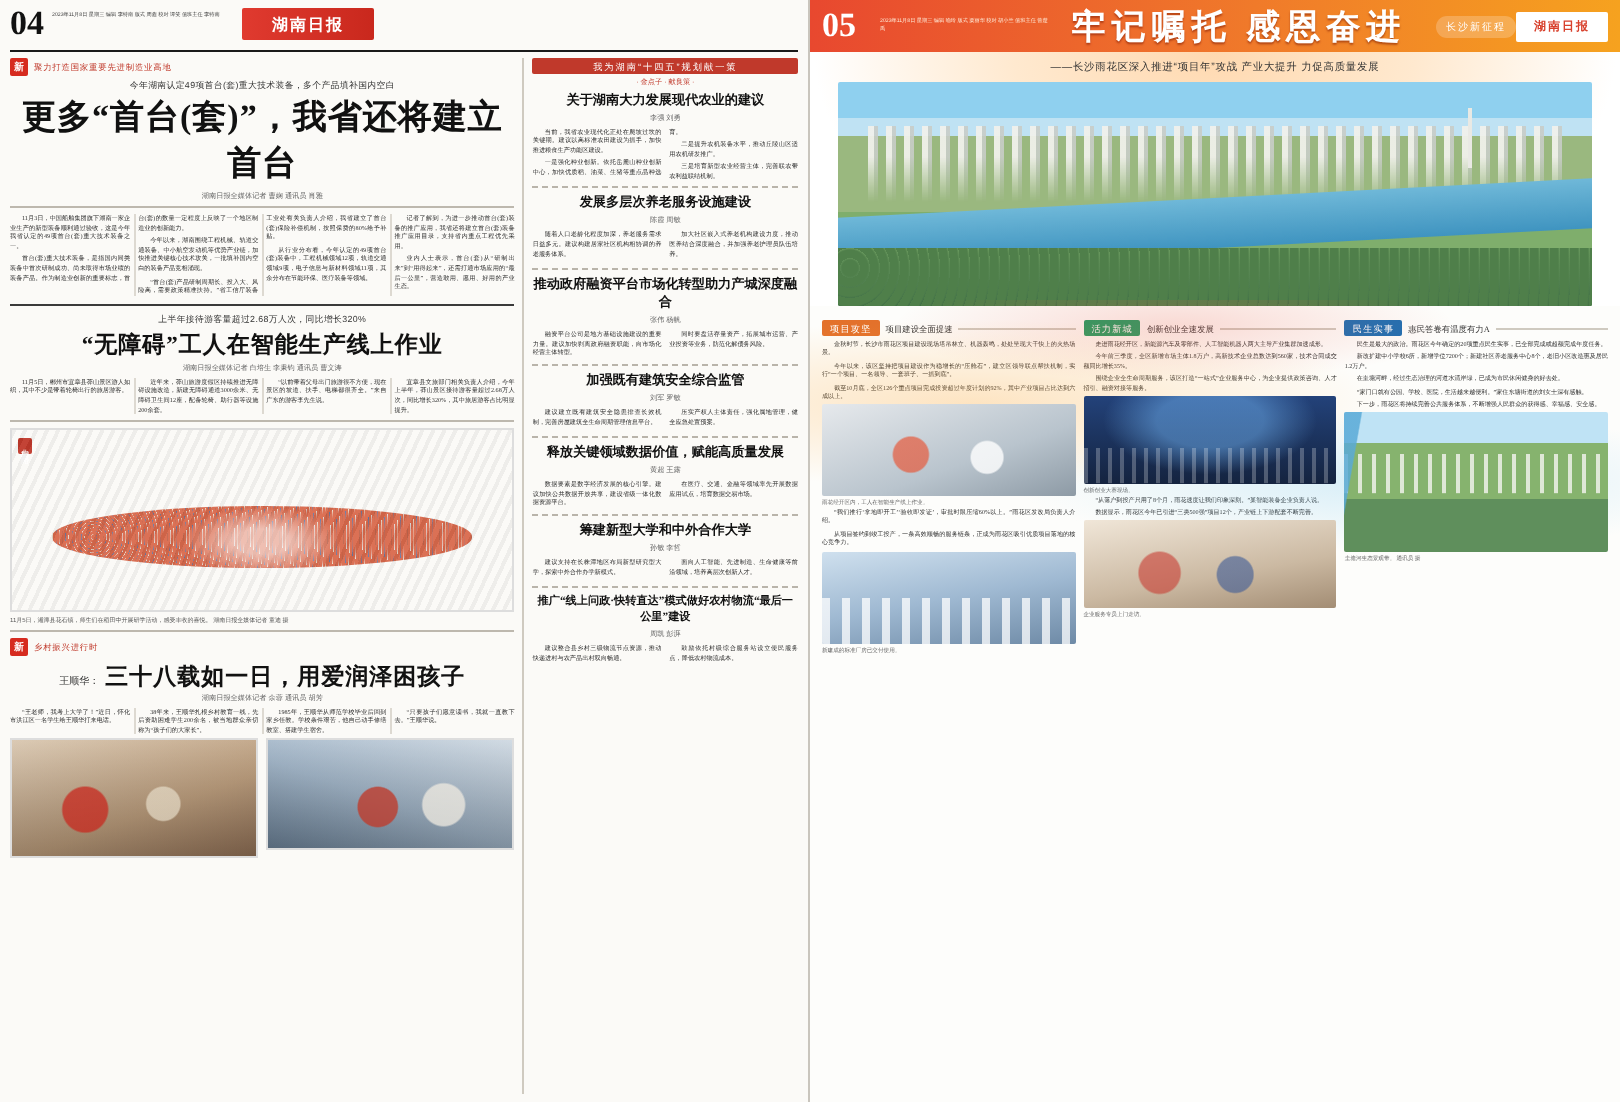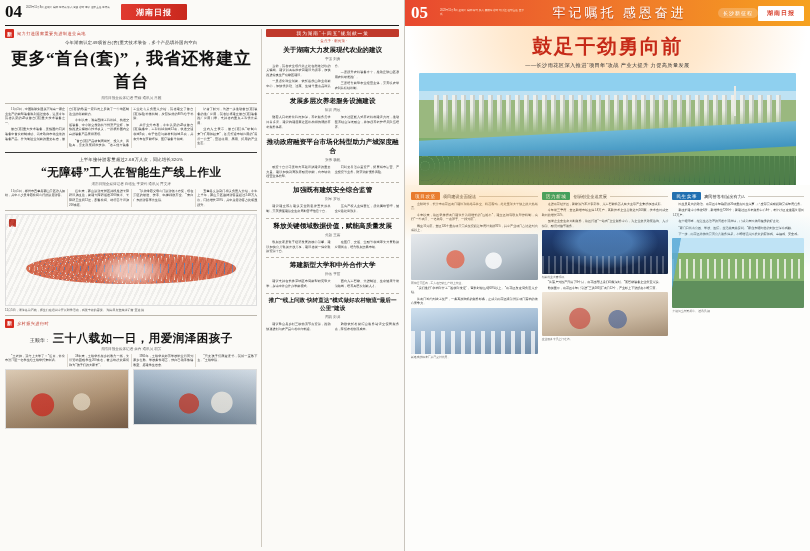--- a/index.html
+++ b/index.html
@@ -174,21 +174,21 @@
     background: linear-gradient(90deg,#e8482f 0%, #f07a2a 55%, #f6a21f 100%);
     display:flex; align-items:center; padding: 0 6px;
   }
   .mast-r .pagenum-r{
     font-family:"Liberation Serif", serif; font-size:17px; font-weight:700; color:#fff;
     margin-right:12px;
   }
   .mast-r .meta-r{ font-size:2.6px; color:#ffe9d6; line-height:3.6px; width:85px;}
   .mast-r .center-r{
     flex:1; text-align:center; color:#fff;
-    font-family:"Liberation Serif", serif; font-size:13px; font-weight:400; letter-spacing:3px;
+    font-family:"Liberation Serif", serif; font-size:17px; font-weight:700; letter-spacing:3px;
     text-shadow:0 1px 1px rgba(120,20,0,.5);
   }
   .mast-r .ribbon{
     background:rgba(255,255,255,.22); color:#fff; font-size:5px;
     padding:2px 5px; border-radius:8px; margin-left:4px; letter-spacing:1px;
   }
   .mast-r .logo-r{
     width:46px;height:15px;background:#fff;color:#d8402c;border-radius:1px;
     font-family:"Liberation Serif", serif;font-size:6px;font-weight:700;
     display:flex;align-items:center;justify-content:center; letter-spacing:1px;
@@ -451,21 +451,20 @@
       <div class="pagenum-r">05</div>
       <div class="meta-r">2023年11月8日 星期三
 编辑 喻玲 版式 粟丽华 校对 胡小兰
 值班主任 曾楚禹</div>
       <div class="center-r">牢记嘱托  感恩奋进</div>
       <div class="ribbon">长沙新征程</div>
       <div class="logo-r">湖南日报</div>
     </div>
 
     <div class="hero-band">
-      <div class="hero-title">鼓足干劲勇向前</div>
       <div class="hero-sub">——长沙雨花区深入推进“项目年”攻战  产业大提升 力促高质量发展</div>
       <div class="hero-photo">
         <div class="city"></div>
         <div class="tower"></div>
         <div class="river"></div>
         <div class="trees"></div>
       </div>
     </div>
 
     <div class="big-swirl"></div>

